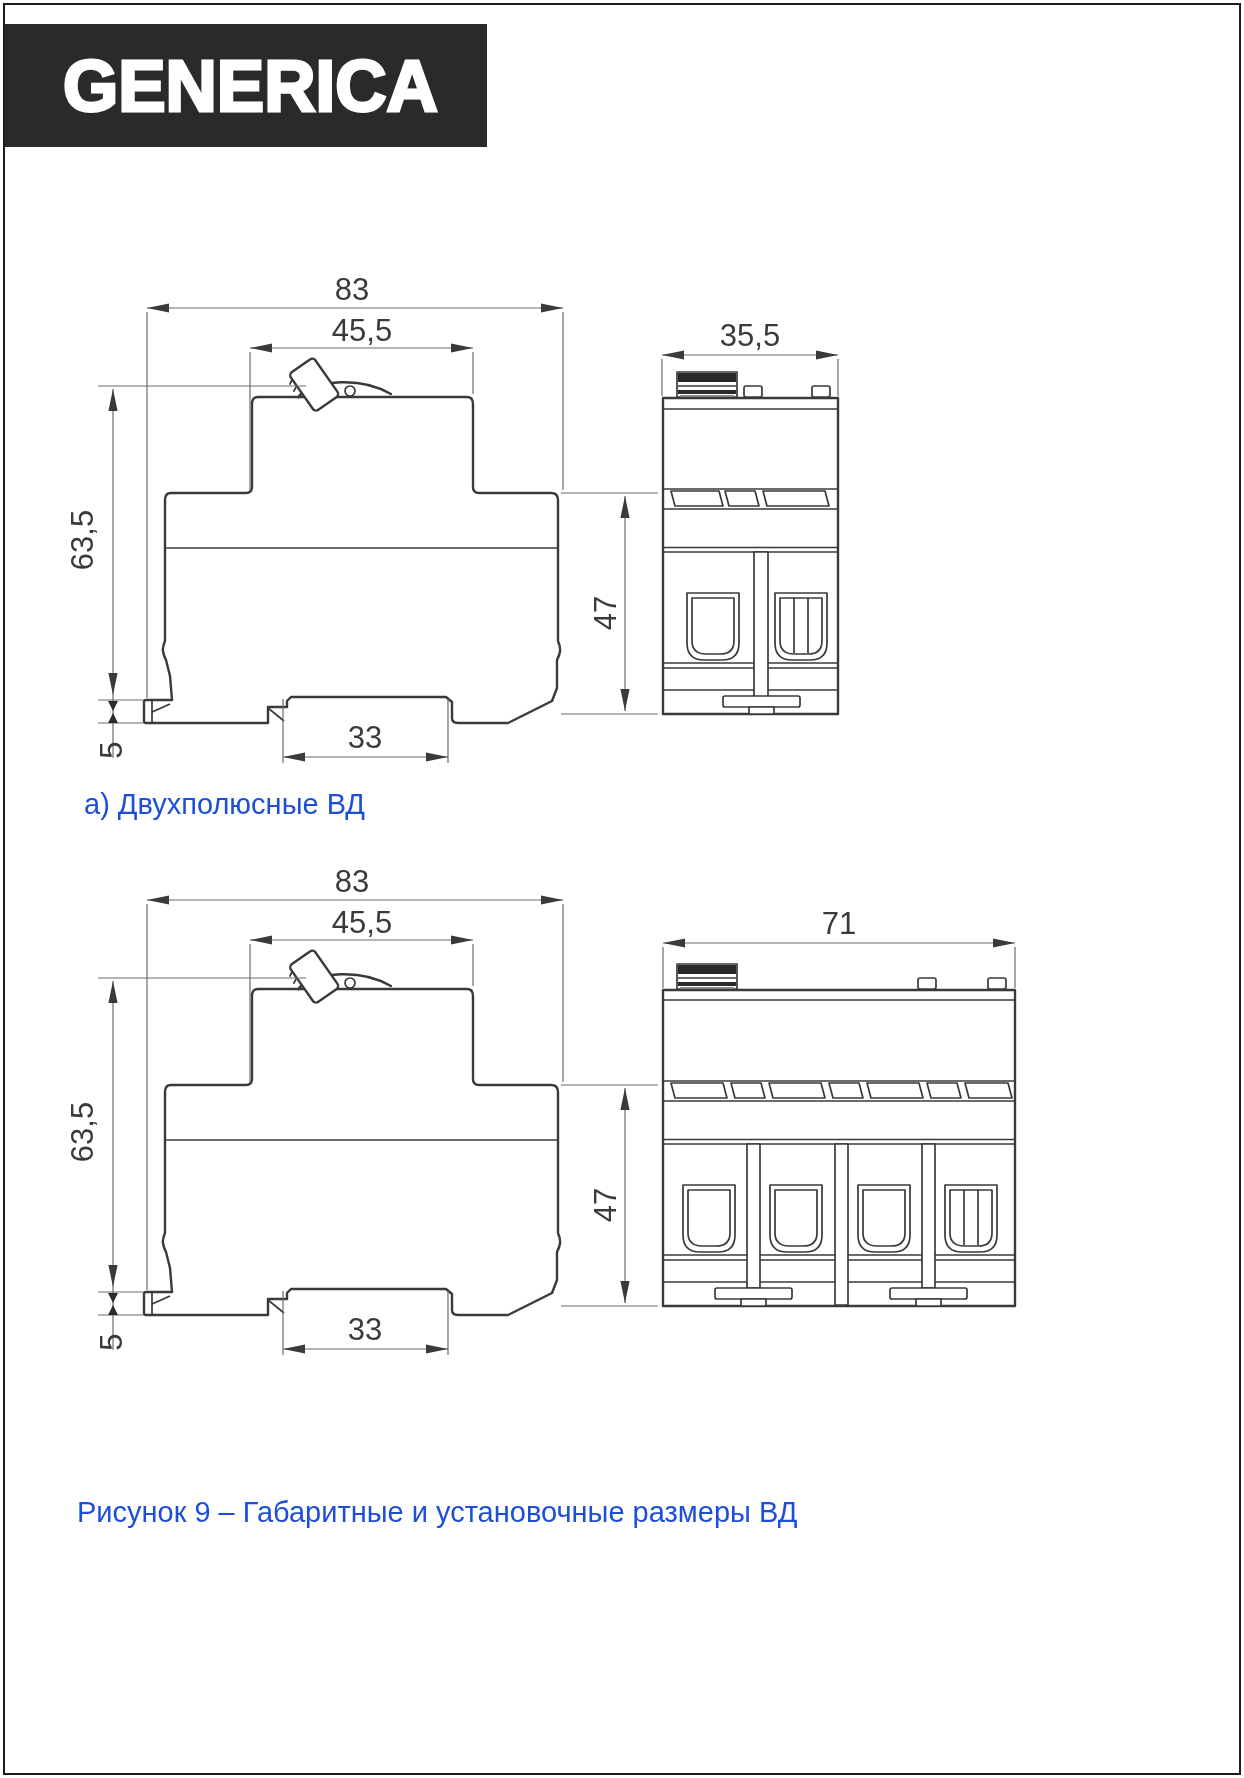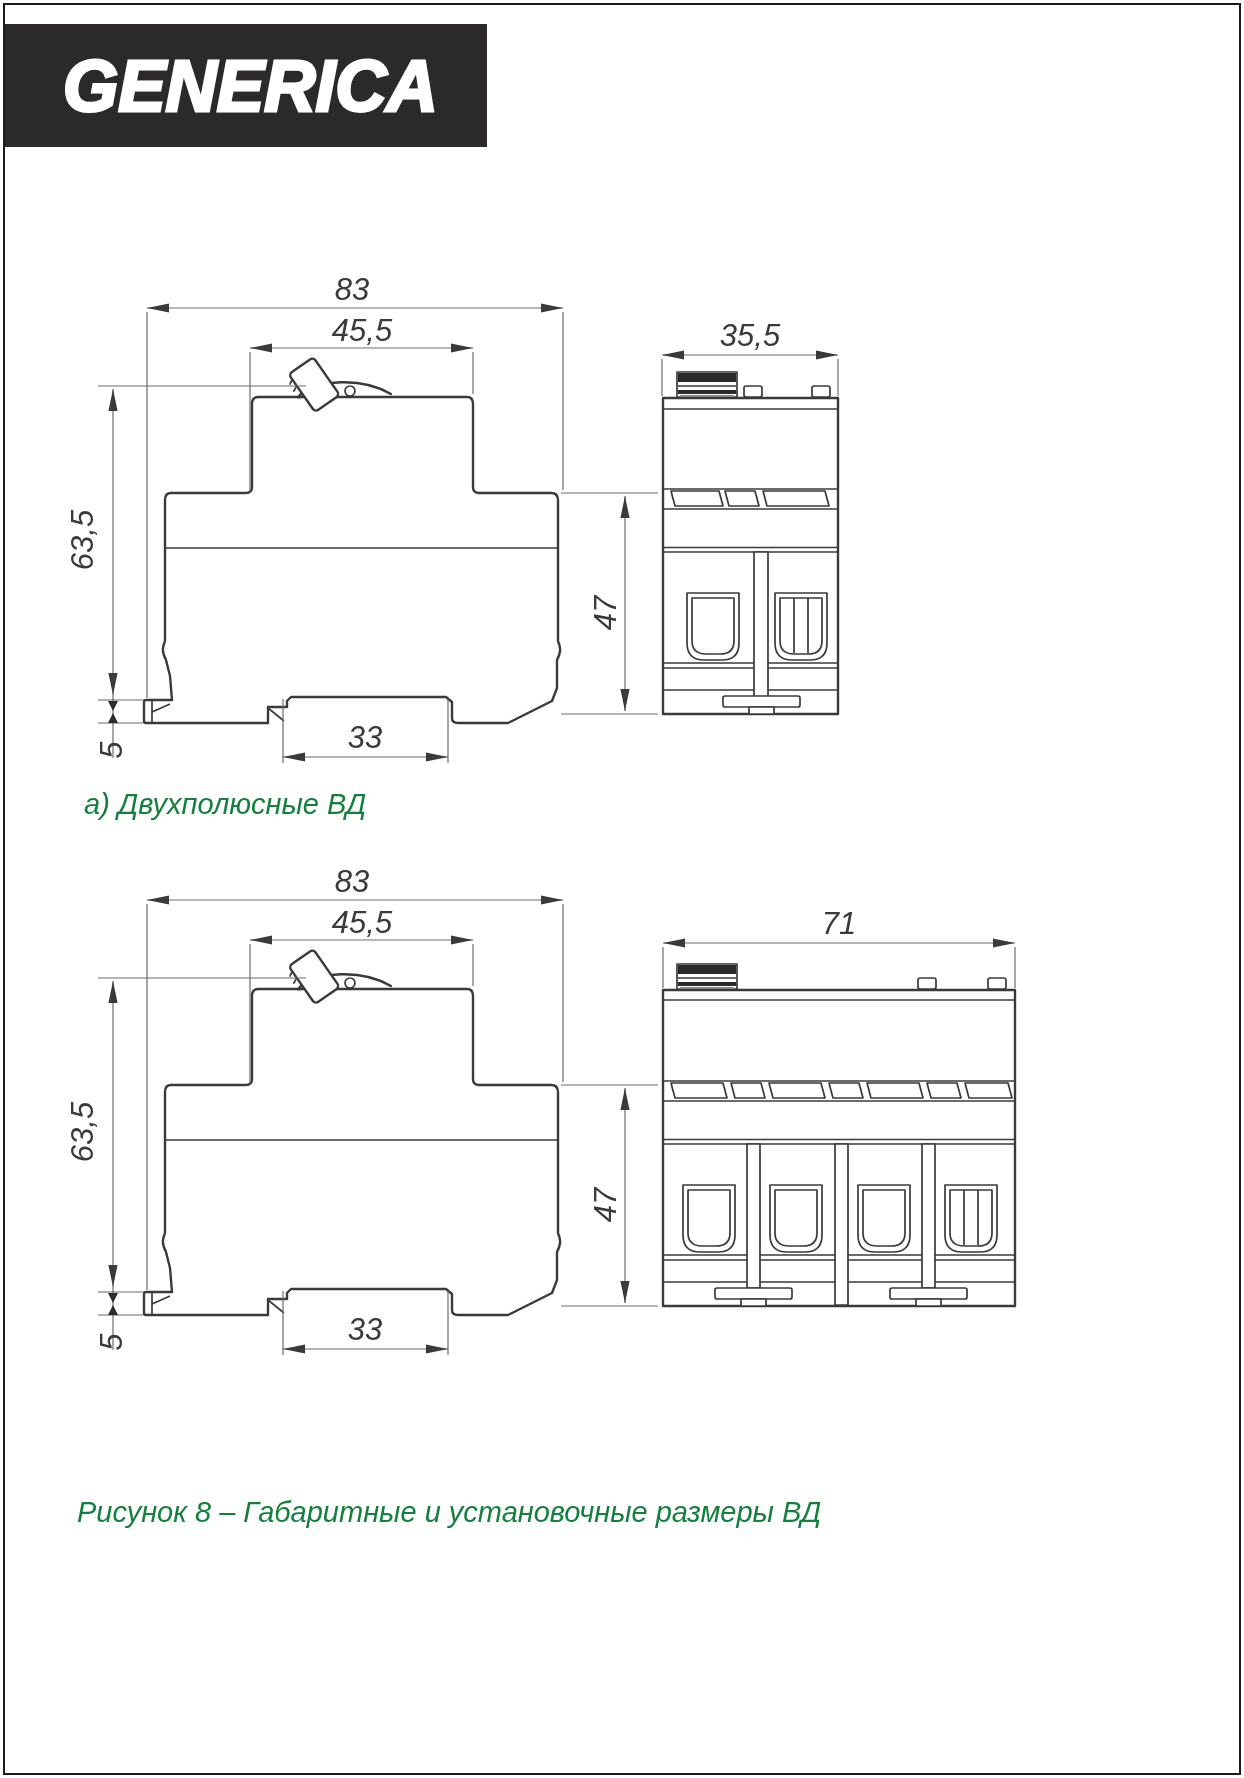--- a/index.html
+++ b/index.html
@@ -1,25 +1,25 @@
 <!DOCTYPE html>
 <html><head>
 <meta charset="utf-8">
 <style>
   html,body{margin:0;padding:0;background:#ffffff;}
   .page{position:relative;width:1244px;height:1778px;background:#fff;
-        font-family:"Liberation Sans",sans-serif;overflow:hidden;font-style:italic;}
+        font-family:"Liberation Sans",sans-serif;overflow:hidden;}
   .page-border{position:absolute;left:3px;top:3px;right:3px;bottom:3px;
         border:2.5px solid #1c1b1a;pointer-events:none;}
   .logo{position:absolute;left:5px;top:24px;width:482px;height:123px;
         background:#2b2a29;display:flex;align-items:center;}
   .logo span{color:#fff;font-weight:bold;font-size:71px;padding-left:58px;
         letter-spacing:0px;-webkit-text-stroke:3px #fff;white-space:nowrap;
         transform:scaleY(1.03);transform-origin:left center;}
-  .cap{position:absolute;color:#15803d;font-size:29px;white-space:nowrap;}
+  .cap{position:absolute;color:#1d4ed8;font-size:29px;white-space:nowrap;}
   svg.drawing{position:absolute;left:0;top:0;}
   .o2 {stroke:#3b3a39;stroke-width:2.4;fill:none;stroke-linejoin:round;stroke-linecap:round;}
   .o2f{stroke:#3b3a39;stroke-width:2.4;fill:#fff;stroke-linejoin:round;}
   .o1 {stroke:#3b3a39;stroke-width:1.7;fill:none;stroke-linejoin:round;}
   .o1f{stroke:#3b3a39;stroke-width:1.7;fill:#fff;stroke-linejoin:round;}
   .d  {stroke:#6d6c68;stroke-width:1.2;fill:none;}
   .dk {fill:#2b2a29;stroke:none;}
   .gr {fill:#8a8987;stroke:none;}
   text.dim{fill:#3b3a39;font-family:"Liberation Sans",sans-serif;
            font-size:31px;text-anchor:middle;}
@@ -204,14 +204,14 @@
         <text class="dim" x="93" y="1132" transform="rotate(-90 93 1132)">63,5</text>
         <text class="dim" x="122" y="1342" transform="rotate(-90 122 1342)">5</text>
         <text class="dim" x="616" y="1205" transform="rotate(-90 616 1205)">47</text>
         <text class="dim" x="365" y="1340">33</text>
         <text class="dim" x="839" y="934">71</text>
       </g>
     </g>
   </svg>
 
   <div class="cap" style="left:84px;top:788px">а) Двухполюсные ВД</div>
-  <div class="cap" style="left:77px;top:1496px">Рисунок 8 – Габаритные и установочные размеры ВД</div>
+  <div class="cap" style="left:77px;top:1496px">Рисунок 9 – Габаритные и установочные размеры ВД</div>
 </div>
 
 </body></html>

